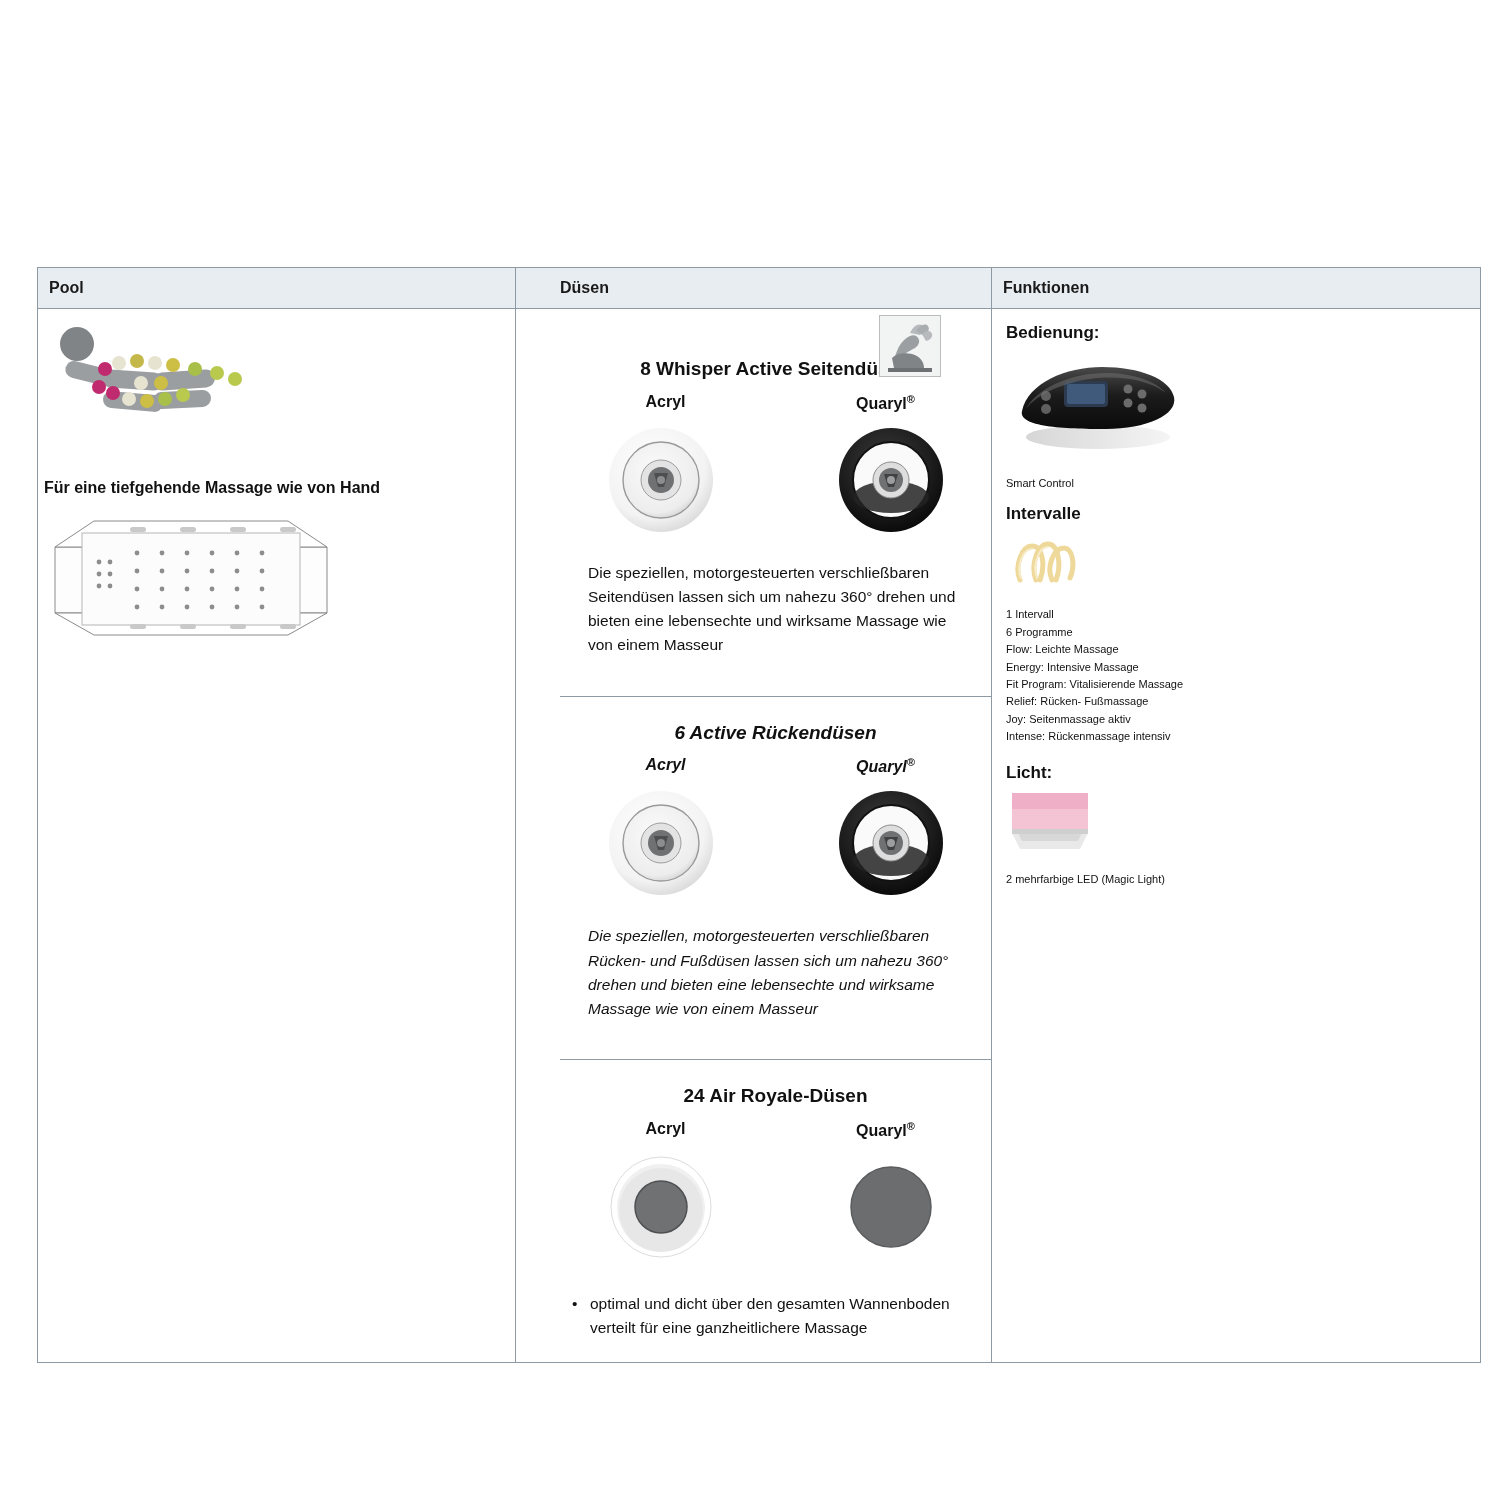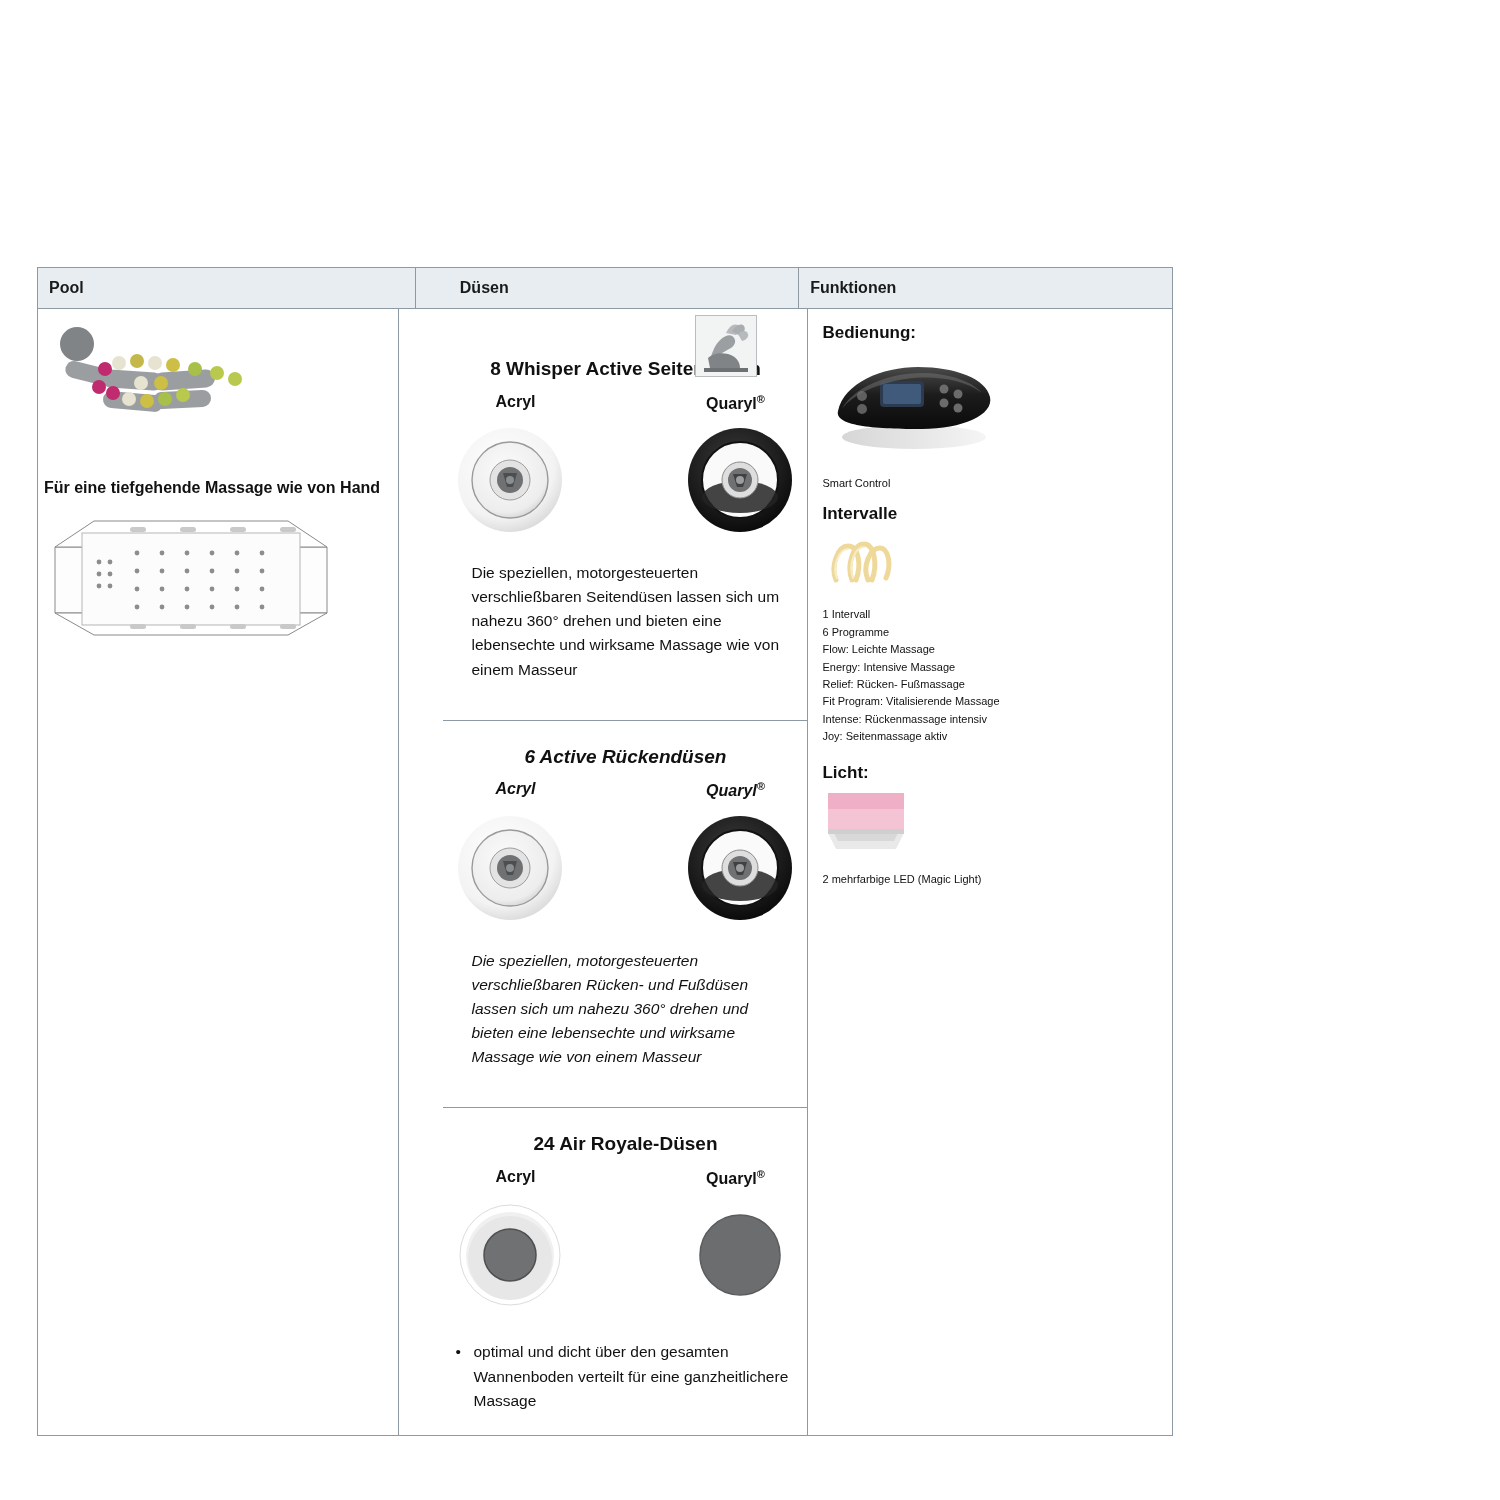--- a/index.html
+++ b/index.html
@@ -27,21 +27,21 @@
     font-family: "Liberation Serif", serif;
     font-size: 40px;
     letter-spacing: 0.5px;
     color: #111;
     white-space: nowrap;
   }
   .table {
     position: absolute;
     left: 37px;
     top: 267px;
-    width: 1136px;
+    width: 1444px;
     border: 1px solid #8d9aa3;
     box-sizing: border-box;
   }
   .thead {
     display: flex;
     background: #e8edf1;
     border-bottom: 1px solid #8d9aa3;
     height: 40px;
   }
   .th {
@@ -447,24 +447,24 @@
               <path d="M13 48 C8 36 15 19 24 19"></path>
               <path d="M29 48 C24 35 31 17 40 17"></path>
             </g>
           </svg>
         </div>
 
         <p class="plain">1 Intervall</p>
         <p class="plain">6 Programme</p>
         <p class="plain">Flow: Leichte Massage</p>
         <p class="plain">Energy: Intensive Massage</p>
+        <p class="plain">Fit Program: Vitalisierende Massage</p>
         <p class="plain">Relief: Rücken- Fußmassage</p>
-        <p class="plain">Fit Program: Vitalisierende Massage</p>
+        <p class="plain">Joy: Seitenmassage aktiv</p>
         <p class="plain">Intense: Rückenmassage intensiv</p>
-        <p class="plain">Joy: Seitenmassage aktiv</p>
 
         <div class="spacer-18"></div>
         <div class="h3">Licht:</div>
 
         <div class="light-img">
           <svg viewBox="0 0 84 66" width="84" height="66" aria-hidden="true">
             <rect x="0" y="0" width="84" height="66" fill="#ffffff"></rect>
             <rect x="4" y="4" width="76" height="40" fill="#f4c3d4"></rect>
             <rect x="4" y="4" width="76" height="16" fill="#efb0c7"></rect>
             <polygon points="4,44 80,44 72,60 12,60" fill="#e9e9e9"></polygon>

